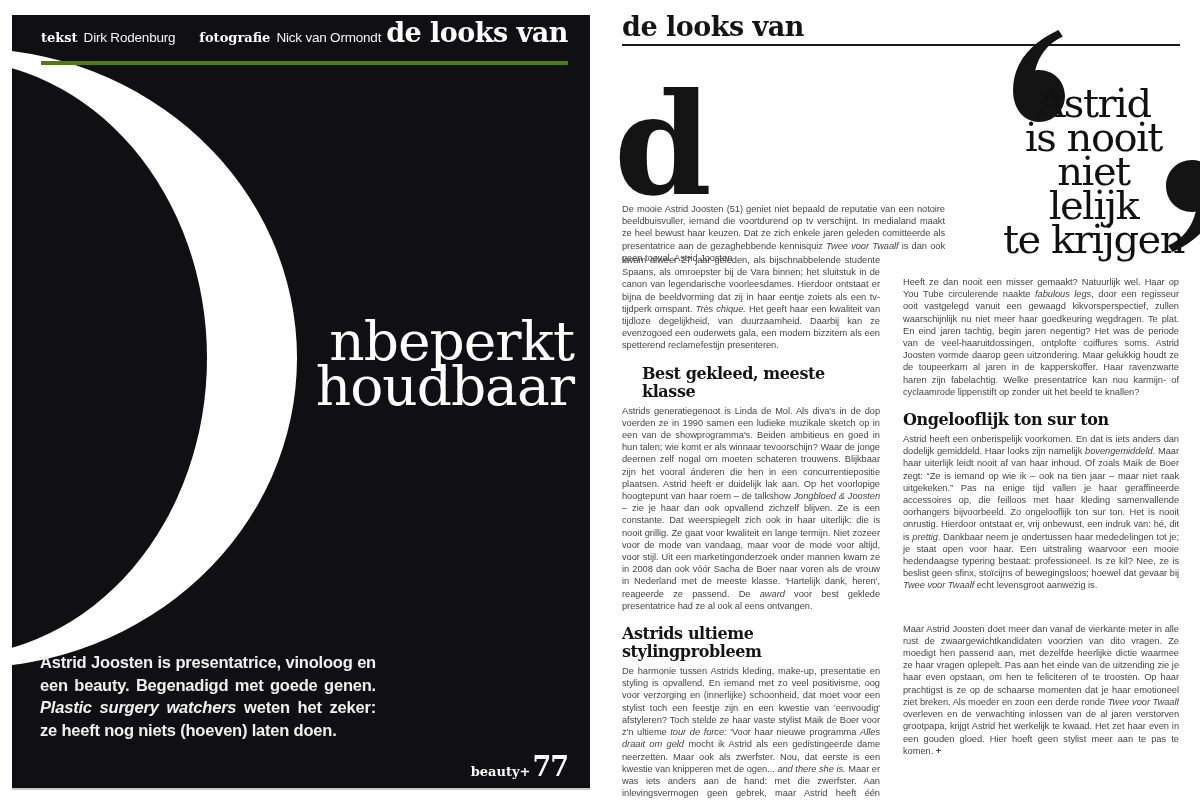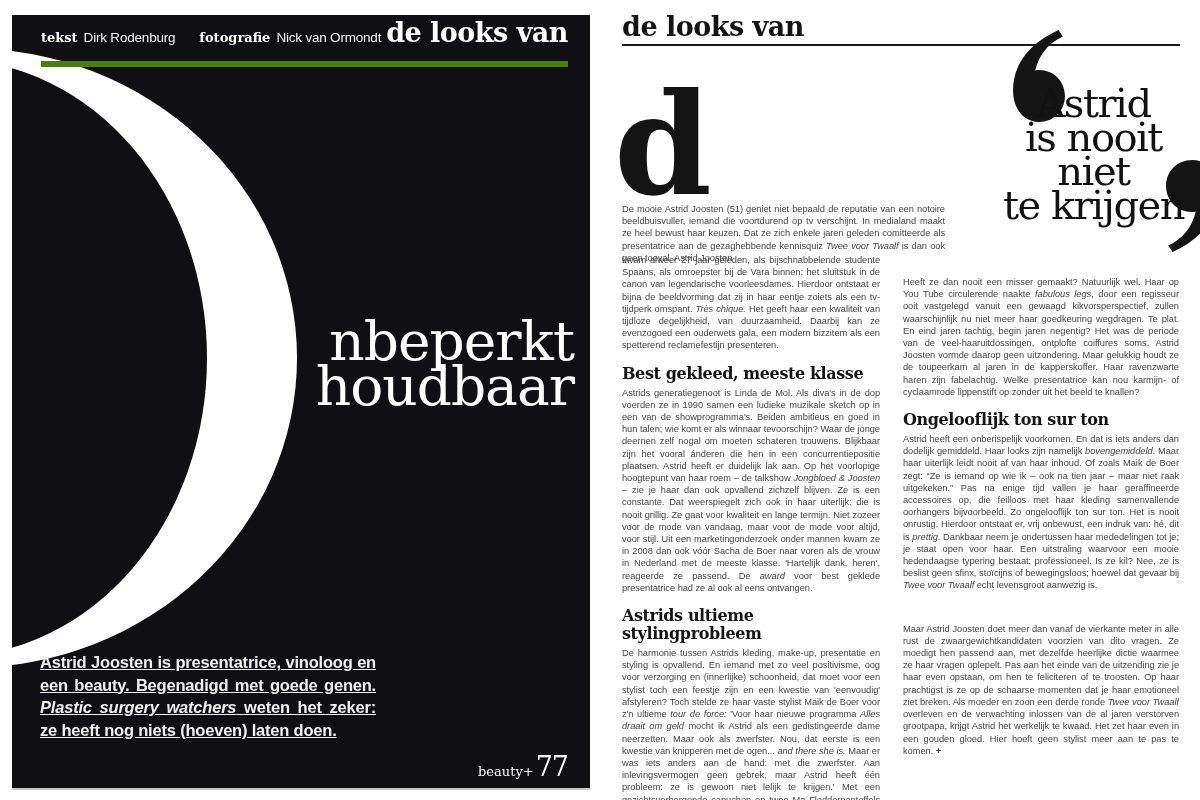--- a/index.html
+++ b/index.html
@@ -5,36 +5,36 @@
   html,body{margin:0;padding:0;}
   body{width:1200px;height:800px;position:relative;background:#ffffff;overflow:hidden;
        font-family:"Liberation Sans",sans-serif;}
   .it{font-style:italic;}
   .bd{font-weight:bold;}
 
   
   .page-left{position:absolute;left:12px;top:15px;width:578px;height:773px;
              background:#101014;overflow:hidden;border-bottom:2px solid #c9c9c9;}
   .lp-header{position:absolute;left:29px;top:8px;width:527px;height:38px;
-             border-bottom:6px solid #4d7c0f;display:flex;align-items:baseline;}
+             border-bottom:4px solid #4d7c0f;display:flex;align-items:baseline;}
   .credits{display:flex;align-items:baseline;gap:6px;white-space:nowrap;}
   .credit-label{font-family:"DejaVu Serif",serif;font-weight:bold;font-size:13px;color:#fff;}
   .credit-name{font-size:13.5px;color:#f4f4f4;letter-spacing:-0.2px;}
   .credit-gap{width:12px;}
   .lp-logo{margin-left:auto;font-family:"DejaVu Serif",serif;font-weight:bold;
            font-size:27px;color:#ffffff;letter-spacing:-0.5px;line-height:20px;}
   .giant-letter{position:absolute;left:0;top:0;}
   .lp-headline{position:absolute;right:16px;top:304px;width:330px;text-align:right;
                font-family:"DejaVu Serif",serif;font-size:55px;color:#ffffff;
                line-height:45px;letter-spacing:-1px;}
   .lp-intro{position:absolute;left:28px;top:636px;width:336px;
             font-size:16.5px;font-weight:bold;color:#f0f0f0;line-height:22.5px;
-            text-align:justify;letter-spacing:-0.2px;text-decoration:underline;}
+            text-align:justify;letter-spacing:-0.2px;}
   .lp-footer{position:absolute;right:22px;bottom:6px;display:flex;align-items:baseline;gap:2px;
-             font-family:"DejaVu Serif",serif;font-weight:normal;color:#ffffff;}
+             font-family:"DejaVu Serif",serif;font-weight:bold;color:#ffffff;}
   .lp-mag{font-size:13px;}
   .lp-pagenum{font-size:27px;letter-spacing:-1px;}
 
   
   .page-right{position:absolute;left:600px;top:0;width:600px;height:800px;background:#fff;}
   .rp-header{position:absolute;left:22px;top:12px;width:558px;height:32px;
              border-bottom:2.5px solid #1a1a1a;}
   .rp-logo{font-family:"DejaVu Serif",serif;font-weight:bold;font-size:27px;
            color:#141414;letter-spacing:-0.5px;line-height:30px;}
   .dropcap{position:absolute;left:14px;top:75px;font-family:"DejaVu Serif",serif;
@@ -45,21 +45,21 @@
               font-family:"DejaVu Serif",serif;font-size:40px;line-height:34px;
               color:#111;letter-spacing:-1.5px;margin-left:11px;}
   .body-text{font-size:9.3px;line-height:12.2px;color:#454545;text-align:justify;
              letter-spacing:-0.05px;}
   .lead-wide{position:absolute;left:22px;top:203px;width:323px;}
   .col1{position:absolute;left:22px;top:254px;width:258px;}
   .col2{position:absolute;left:303px;top:276px;width:276px;height:514px;overflow:hidden;}
   .sec-heading{font-family:"DejaVu Serif",serif;font-weight:bold;font-size:16px;
                color:#141414;letter-spacing:-0.4px;line-height:18px;
                margin:13px 0 4px 0;}
-  .sec-heading.first{margin-top:13px;}
+  .sec-heading.first{margin-top:13px;margin-left:20px;}
   .col2 .para-gap{margin-top:31px;}
 </style>
 </head>
 <body>
 
 <div class="page-left">
 
   <svg class="giant-letter" width="578" height="773" viewBox="0 0 578 773" aria-hidden="true">
     <g fill-rule="evenodd">
       <path fill="#ffffff" d="M-375,343 a330,310 0 1 0 660,0 a330,310 0 1 0 -660,0 Z
@@ -104,20 +104,21 @@
   </svg>
 
   <svg class="quote-close" width="52" height="92" viewBox="0 0 96 170" aria-hidden="true">
     <path fill="#141414" d="M48,0 C21,0 0,21 0,48 c0,27 21,48 48,48 c2,0 5,0 7,-1 C48,125 30,146 4,158 l8,12 C60,148 96,112 96,58 96,23 75,0 48,0 Z"></path>
   </svg>
 
   <div class="pull-quote">
     <div>Astrid</div>
     <div>is nooit</div>
     <div>niet</div>
+    <div>lelijk</div>
     <div>te krijgen</div>
   </div>
 
   <div class="lead-wide body-text"><span>De mooie Astrid Joosten (51) geniet niet bepaald de reputatie van een notoire beeldbuisvuller, iemand die voortdurend op tv verschijnt. In medialand maakt ze heel bewust haar keuzen. Dat ze zich enkele jaren geleden comitteerde als presentatrice aan de gezaghebbende kennisquiz </span><span class="it">Twee voor Twaalf</span><span> is dan ook geen toeval. Astrid Joosten</span></div>
 
   <div class="col1">
     <div class="body-text"><span>kwam alweer 27 jaar geleden, als bijschnabbelende studente Spaans, als omroepster bij de Vara binnen; het sluitstuk in de canon van legendarische voorleesdames. Hierdoor ontstaat er bijna de beeldvorming dat zij in haar eentje zoiets als een tv-tijdperk omspant. </span><span class="it">Très chique.</span><span> Het geeft haar een kwaliteit van tijdloze degelijkheid, van duurzaamheid. Daarbij kan ze evenzogoed een ouderwets gala, een modern bizzitem als een spetterend reclamefestijn presenteren.</span></div>
     <div class="sec-heading first">Best gekleed, meeste klasse</div>
     <div class="body-text"><span>Astrids generatiegenoot is Linda de Mol. Als diva's in de dop voerden ze in 1990 samen een ludieke muzikale sketch op in een van de showprogramma's. Beiden ambitieus en goed in hun talen; wie komt er als winnaar tevoorschijn? Waar de jonge deernen zelf nogal om moeten schateren trouwens. Blijkbaar zijn het vooral ánderen die hen in een concurrentiepositie plaatsen. Astrid heeft er duidelijk lak aan. Op het voorlopige hoogtepunt van haar roem – de talkshow </span><span class="it">Jongbloed &amp; Joosten</span><span> – zie je haar dan ook opvallend zichzelf blijven. Ze is een constante. Dat weerspiegelt zich ook in haar uiterlijk: die is nooit grillig. Ze gaat voor kwaliteit en lange termijn. Niet zozeer voor de mode van vandaag, maar voor de mode voor altijd, voor stijl. Uit een marketingonderzoek onder mannen kwam ze in 2008 dan ook vóór Sacha de Boer naar voren als de vrouw in Nederland met de meeste klasse. 'Hartelijk dank, heren', reageerde ze passend.  De </span><span class="it">award</span><span> voor best geklede presentatrice had ze al ook al eens ontvangen.</span></div>
     <div class="sec-heading">Astrids ultieme stylingprobleem</div>

